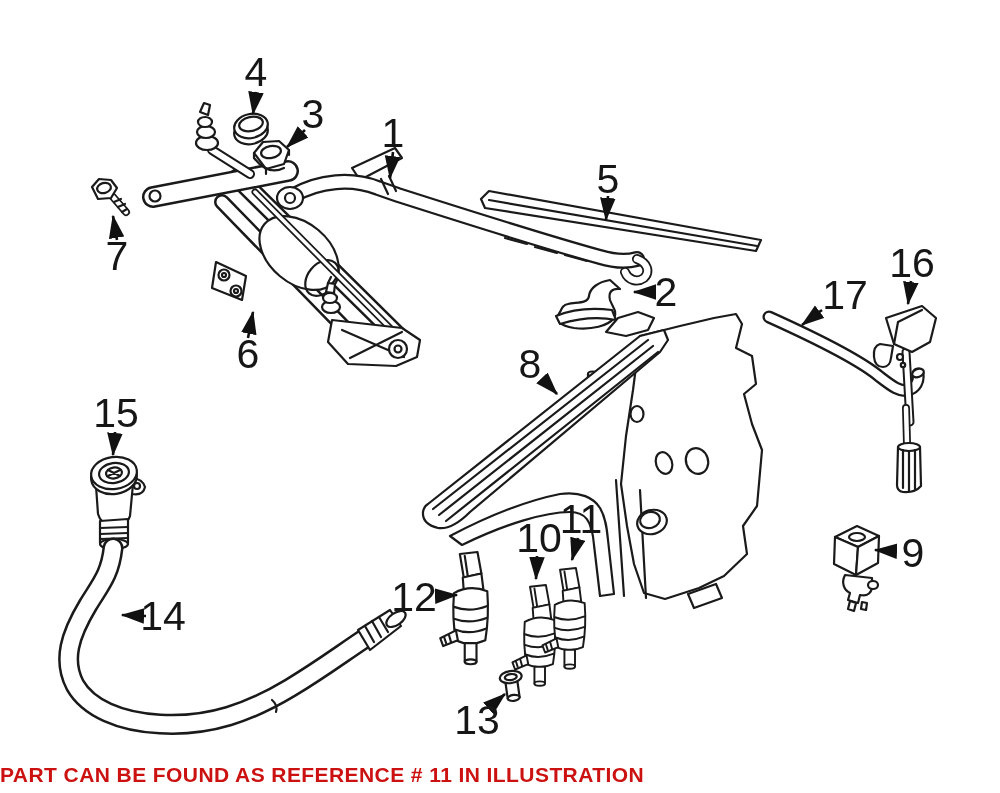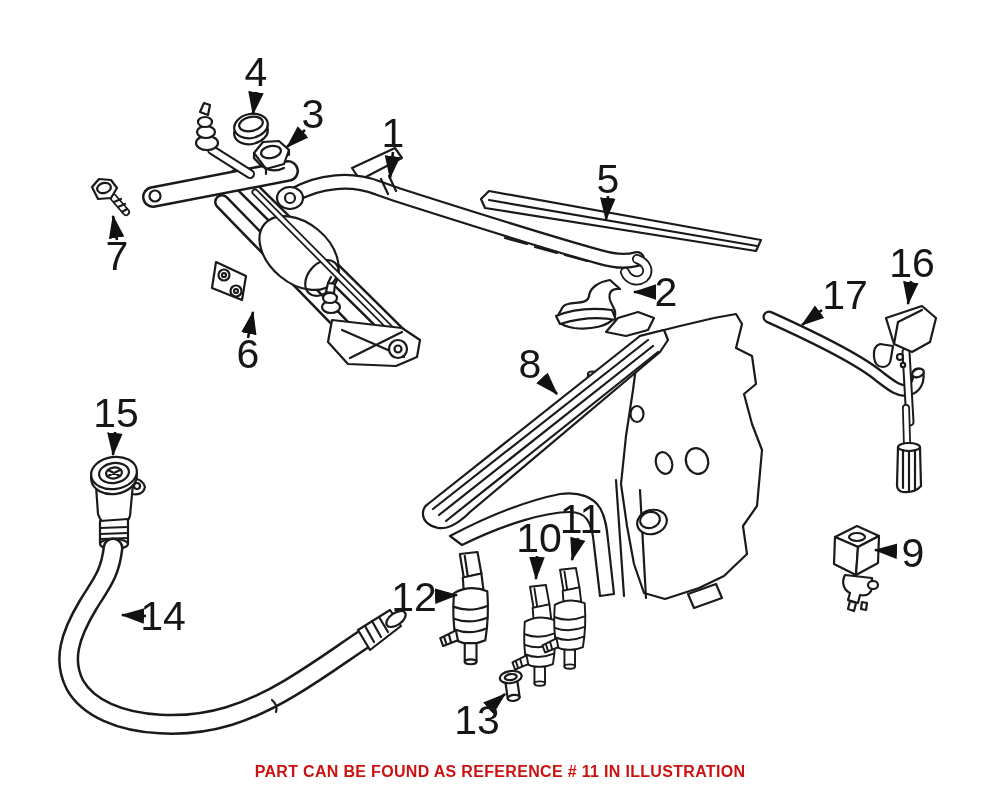--- a/index.html
+++ b/index.html
@@ -1,20 +1,20 @@
 <!DOCTYPE html>
 <html><head>
 <meta charset="utf-8">
 <style>
   html,body{margin:0;padding:0;background:#fff;}
   .stage{position:relative;width:1000px;height:793px;background:#fff;overflow:hidden;
          font-family:"Liberation Sans",sans-serif;}
   .stage svg{position:absolute;left:0;top:0;}
-  .caption{position:absolute;left:0;right:0;top:763px;text-align:center;
-           font-weight:bold;font-size:16px;letter-spacing:.02em;
+  .caption{position:absolute;left:0;right:0;top:763px;
+           font-weight:bold;font-size:21px;letter-spacing:.02em;
            font-family:"Liberation Sans",sans-serif;}
   .callout{font-family:"Liberation Sans",sans-serif;font-size:41px;fill:#161616;}
   .ln{fill:none;stroke:#1a1a1a;stroke-width:2.2;stroke-linecap:round;stroke-linejoin:round;}
   .fw{fill:#ffffff;stroke:#1a1a1a;stroke-width:2.2;stroke-linecap:round;stroke-linejoin:round;}
   .arrow{stroke:#111;stroke-width:2.6;fill:none;}
   .tube-o{fill:none;stroke:#1a1a1a;stroke-linecap:round;stroke-linejoin:round;}
   .tube-i{fill:none;stroke:#ffffff;stroke-linecap:round;stroke-linejoin:round;}
 </style>
 </head>
 <body>

